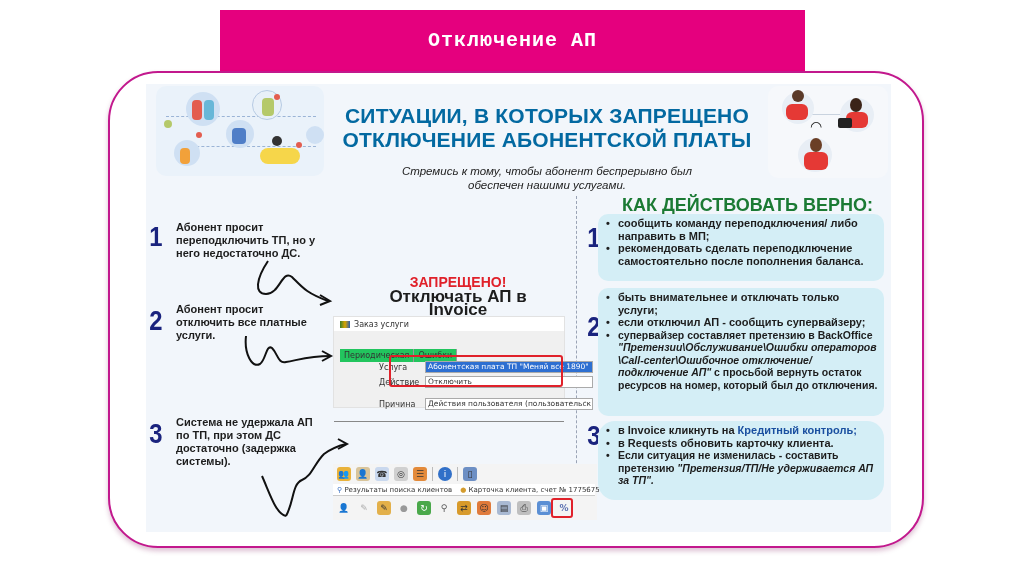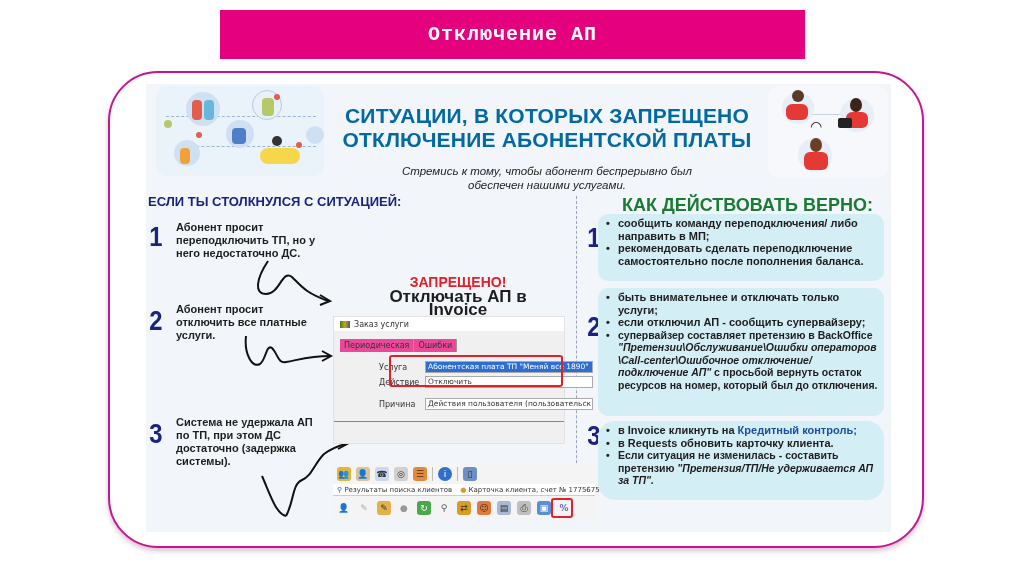--- a/index.html
+++ b/index.html
@@ -1,20 +1,20 @@
 <!DOCTYPE html>
 <html><head>
 <meta charset="utf-8">
 <style>
   * { box-sizing: border-box; margin: 0; padding: 0; }
   html, body { width: 1024px; height: 574px; background: #ffffff; overflow: hidden; }
   body { position: relative; font-family: "DejaVu Sans", sans-serif; }
 
   .title-bar {
-    position: absolute; left: 220px; top: 10px; width: 585px; height: 49px;
+    position: absolute; left: 220px; top: 10px; width: 585px; height: 61px;
     background: #e5007e; display: flex; align-items: center; justify-content: center;
   }
   .title-bar span {
     color: #ffffff; font-family: "Liberation Mono", monospace; font-size: 20px; font-weight: bold; letter-spacing: 1px;
   }
 
   .frame {
     position: absolute; left: 108px; top: 71px; width: 816px; height: 477px;
     border: 2px solid #c2188d; border-radius: 50px; background: #ffffff;
     box-shadow: 0 3px 5px rgba(120,0,80,0.25);
@@ -60,27 +60,27 @@
   }
 
   .forbid {
     position: absolute; left: 212px; top: 190px; width: 200px; text-align: center; font-family: "Liberation Sans", sans-serif;
   }
   .forbid .red { color: #e0212a; font-weight: bold; font-size: 14px; line-height: 16px; }
   .forbid .blk { color: #1d1d1d; font-weight: bold; font-size: 17px; line-height: 13px; }
 
   
   .form-shot {
-    position: absolute; left: 187px; top: 232px; width: 232px; height: 128px; background: #f0f0f0; border: 1px solid #e2e2e2;
+    position: absolute; left: 187px; top: 232px; width: 232px; height: 92px; background: #f0f0f0; border: 1px solid #e2e2e2;
     font-family: "DejaVu Sans", sans-serif; font-size: 8px; color: #333;
   }
   .form-titlebar { height: 14px; background: #ffffff; display: flex; align-items: center; padding-left: 6px; gap: 4px; }
   .form-titlebar .ico { width: 10px; height: 7px; background: linear-gradient(90deg,#3a7d2a,#d9a400,#2a5db0); }
   .form-tabs { position: absolute; left: 6px; top: 22px; display: flex; gap: 0; }
-  .form-tabs span { padding: 2px 4px; border-right: 1px solid #999; font-size: 8px; background: #ec4899; }
+  .form-tabs span { padding: 2px 4px; border-right: 1px solid #999; font-size: 8px; background: #22c55e; margin-top: 10px; }
   .form-row { position: absolute; left: 8px; display: flex; align-items: center; margin-left: 37px; }
   .form-row .lbl { width: 46px; font-size: 8px; color: #333; }
   .form-row .fld { width: 168px; height: 12px; border: 1px solid #aaa; background: #fff; font-size: 7.5px; padding-left: 2px; line-height: 10px; white-space: nowrap; overflow: hidden; }
   .fld.sel { background: #2d6fd1; color: #fff; }
   .hl-box { position: absolute; left: 55px; top: 38px; width: 174px; height: 32px; border: 2px solid #e0212a; border-radius: 3px; }
 
   
   .tool-shot {
     position: absolute; left: 187px; top: 380px; width: 264px; height: 56px; background: #f4f4f4;
     font-family: "DejaVu Sans", sans-serif; font-size: 7px; color: #333;
@@ -152,21 +152,20 @@
 
   <div class="headline">
     <div>СИТУАЦИИ, В КОТОРЫХ ЗАПРЕЩЕНО</div>
     <div>ОТКЛЮЧЕНИЕ АБОНЕНТСКОЙ ПЛАТЫ</div>
   </div>
   <div class="subline">
     <div>Стремись к тому, чтобы абонент беспрерывно был</div>
     <div>обеспечен нашими услугами.</div>
   </div>
 
-  <div class="left-head">ЕСЛИ ТЫ СТОЛКНУЛСЯ С СИТУАЦИЕЙ:</div>
   <div class="right-head">КАК ДЕЙСТВОВАТЬ ВЕРНО:</div>
 
   <div class="divider"></div>
 
   <div class="num" style="left:2px;top:139px;">1</div>
   <div class="sit-text" style="left:30px;top:137px;">
     <div>Абонент просит</div>
     <div>переподключить ТП, но у</div>
     <div>него недостаточно ДС.</div>
   </div>

